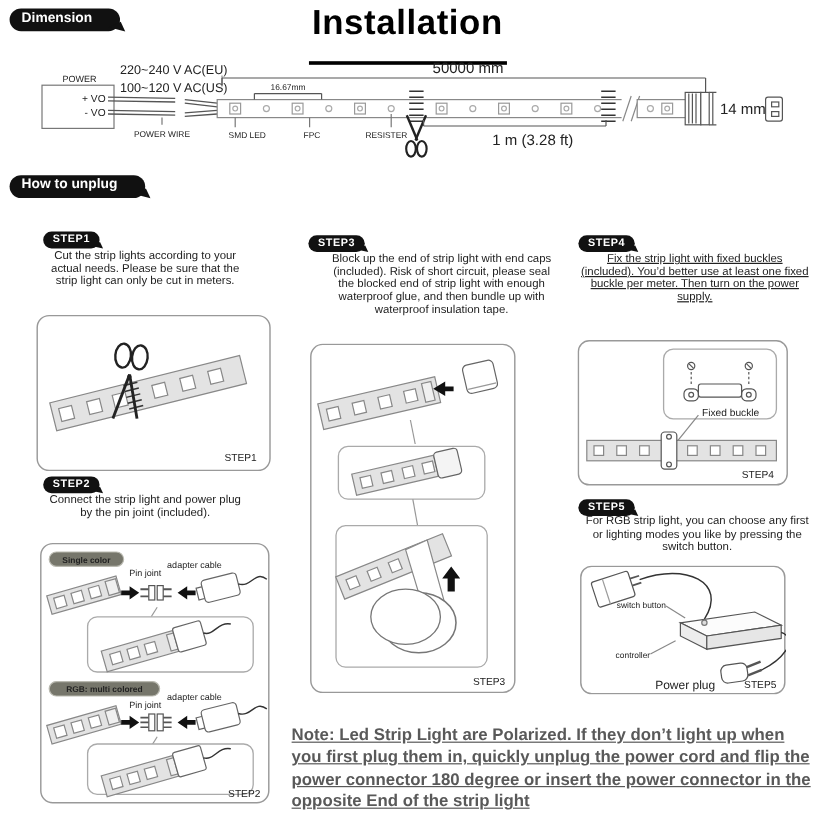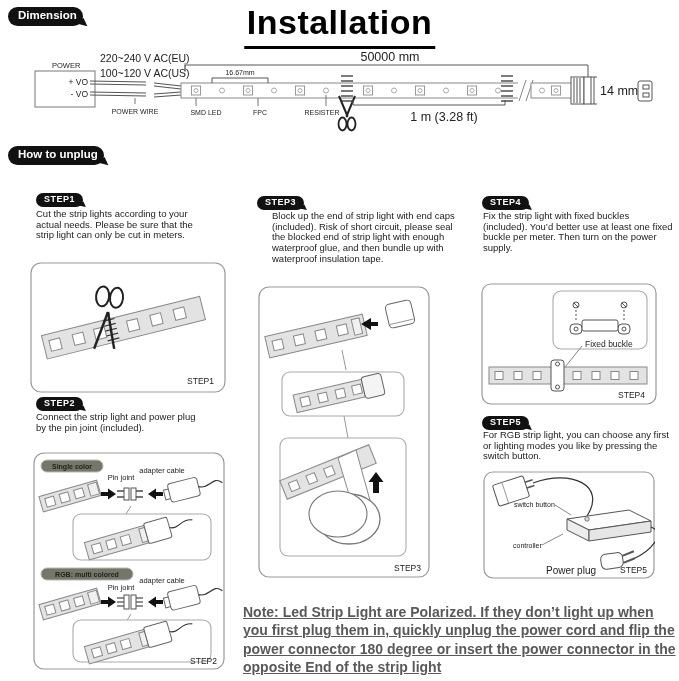--- a/index.html
+++ b/index.html
@@ -4,37 +4,37 @@
 <style>
   html,body{margin:0;padding:0;}
   body{
     width:679px;height:681px;position:relative;background:#ffffff;
     font-family:"Liberation Sans",sans-serif;color:#222;overflow:hidden;
   }
   .abs{position:absolute;}
   
   .bubble{
     position:absolute;background:#111;color:#fff;font-weight:bold;
-    border-radius:10px;padding:3px 6px 4px 10px;line-height:1;white-space:nowrap;
+    border-radius:10px;padding:3px 23px 4px 10px;line-height:1;white-space:nowrap;
   }
   .bubble::after{
     content:"";position:absolute;right:-3px;bottom:-3px;
     border-style:solid;border-width:9px 0 0 11px;
     border-color:#111 transparent transparent transparent;
     transform:rotate(-25deg);
   }
   .bubble.big{font-size:11.5px;}
   .bubble.step{font-size:9px;border-radius:8px;padding:2px 8px 3px 8px;letter-spacing:.5px;}
   .bubble.step::after{border-width:6px 0 0 8px;right:-2px;bottom:-2px;}
   #page-title{
     position:absolute;top:3px;left:50%;transform:translateX(-50%);
-    font-size:34px;font-weight:bold;letter-spacing:.5px;color:#000;
-    border-bottom:3px solid #000;padding:0 3px 4px 3px;white-space:nowrap;
+    font-size:29px;font-weight:bold;letter-spacing:.5px;color:#000;
+    border-bottom:3px solid #000;padding:0 3px 15px 3px;white-space:nowrap;
   }
-  .step-text{position:absolute;font-size:9.5px;line-height:1.13;color:#222;}
+  .step-text{position:absolute;font-size:9.5px;line-height:1.13;color:#222;text-align:center;}
   #note{
     position:absolute;left:243px;top:603px;width:436px;
     font-size:14px;font-weight:bold;color:#595959;line-height:1.32;
     text-decoration:underline;
   }
   svg text{font-family:"Liberation Sans","DejaVu Sans",sans-serif;fill:#222;}
 </style>
 </head>
 <body>
 
@@ -336,21 +336,21 @@
     </g>
     <path d="M80,172 L98,164 L113,218 L96,225 Z" fill="#ffffff" stroke="#888"></path>
     <ellipse cx="91" cy="233" rx="31" ry="25" fill="#ffffff" stroke="#777" stroke-width="1.3"></ellipse>
     <ellipse cx="80" cy="228" rx="29" ry="23" fill="#ffffff" stroke="#777" stroke-width="1.1"></ellipse>
     <path d="M115,207 v-11 h-4.5 l7.5,-10 l7.5,10 h-4.5 v11 z" fill="#111"></path>
   </g>
   <text x="163" y="285" font-size="8.5" text-anchor="end" fill="#444">STEP3</text>
 </svg>
 
 <div class="bubble step" style="left:482px;top:196px;"><span>STEP4</span></div>
-<div class="step-text" style="left:483px;top:211px;width:192px;">Fix the strip light with fixed buckles (included). You’d better use at least one fixed buckle per meter. Then turn on the power supply.</div>
+<div class="step-text" style="left:483px;top:211px;width:192px;text-decoration:underline;">Fix the strip light with fixed buckles (included). You’d better use at least one fixed buckle per meter. Then turn on the power supply.</div>
 <svg class="abs" style="left:481px;top:283px;" width="176" height="122" viewBox="0 0 176 122">
   <rect x="1" y="1" width="174" height="120" rx="9" fill="#ffffff" stroke="#999" stroke-width="1.2"></rect>
   <rect x="72" y="8" width="94" height="58" rx="8" fill="#ffffff" stroke="#aaa" stroke-width="1.1"></rect>
   <g transform="translate(119,46)">
     <g stroke="#555" fill="#ffffff">
       <circle cx="-24" cy="-24" r="3"></circle>
         <line x1="-26" y1="-26" x2="-22" y2="-22"></line>
       <circle cx="24" cy="-24" r="3"></circle>
         <line x1="22" y1="-26" x2="26" y2="-22"></line>
       <line x1="-24" y1="-19" x2="-24" y2="-8" stroke-dasharray="2,2"></line>

